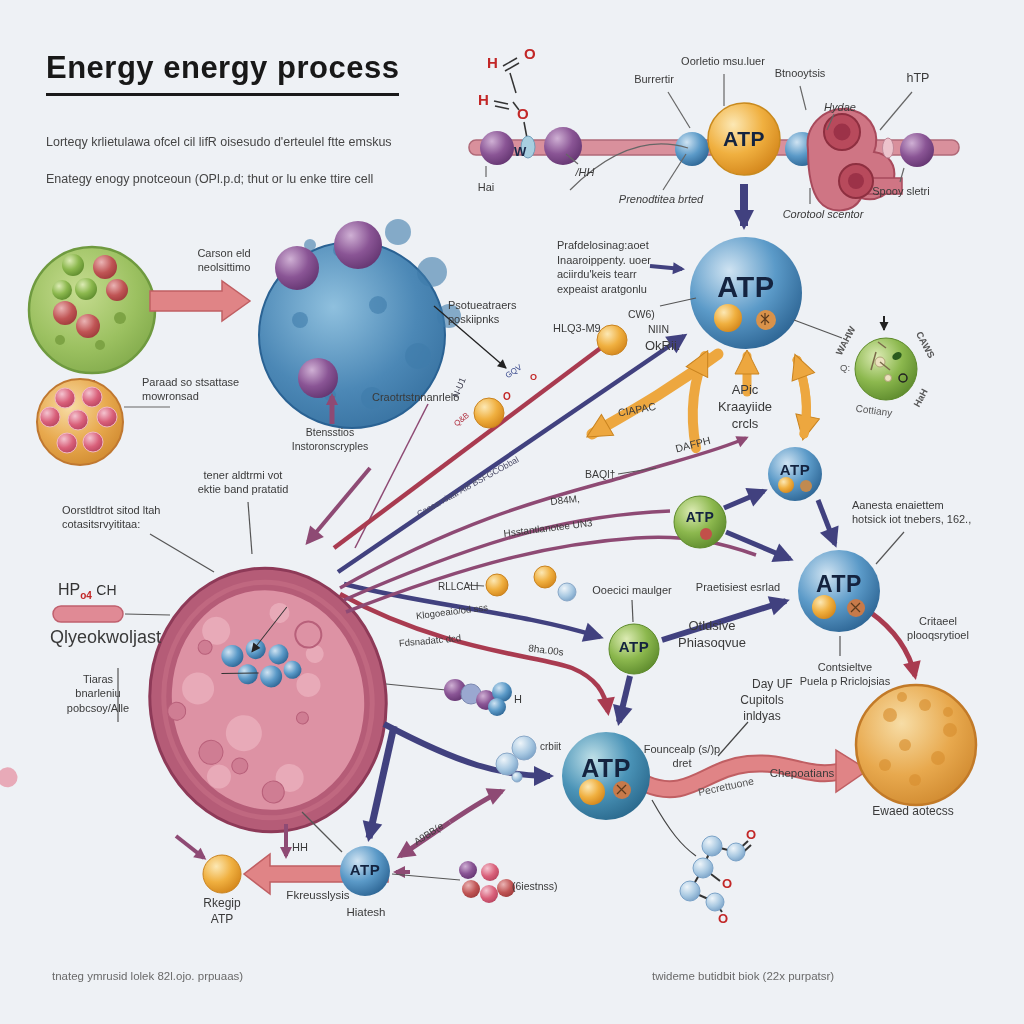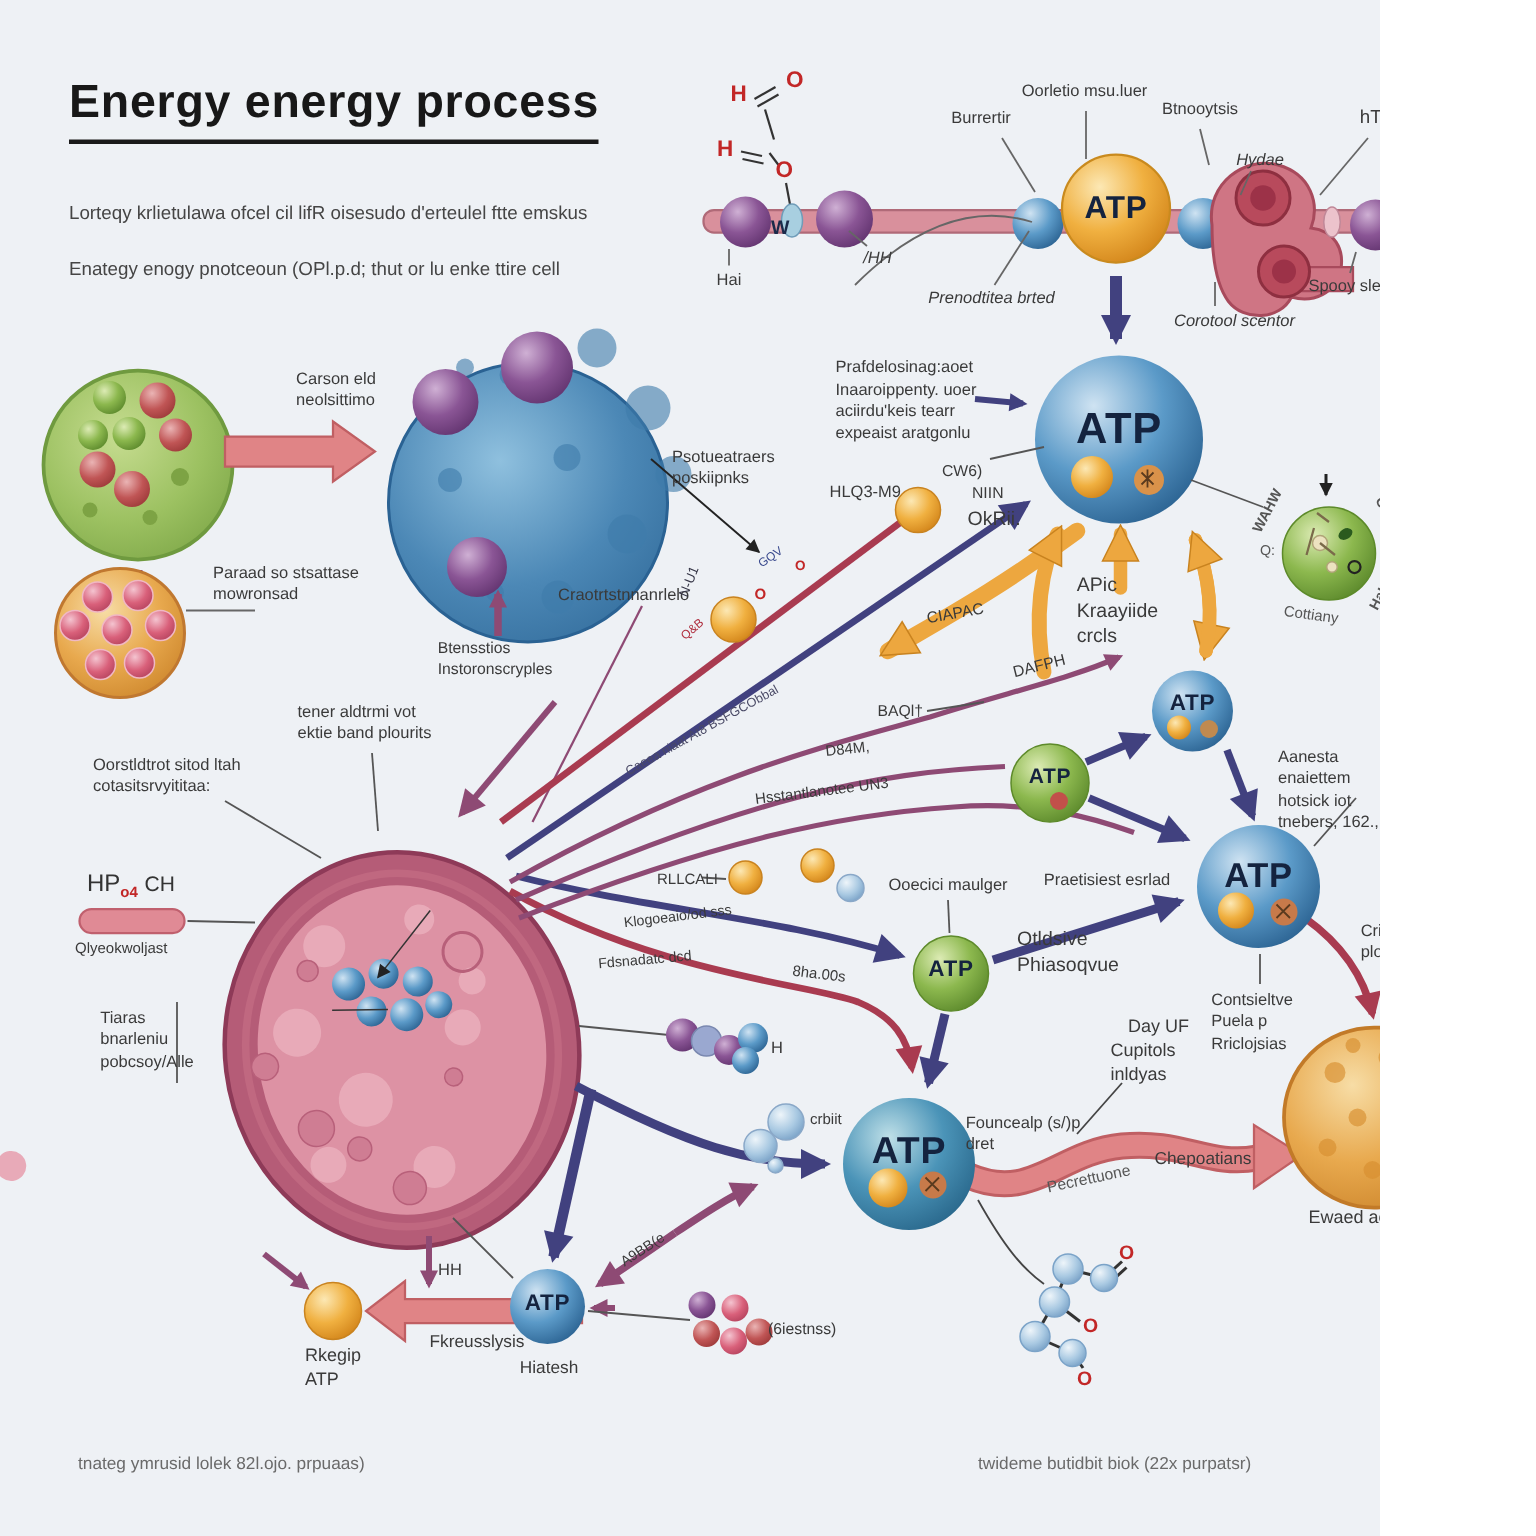--- a/index.html
+++ b/index.html
@@ -1,21 +1,21 @@
 <!DOCTYPE html>
 <html><head>
 <meta charset="utf-8">
 <style>
   html,body{margin:0;padding:0}
-  #stage{position:relative;width:920px;height:1024px;background:#eef1f5;overflow:hidden;
+  #stage{position:relative;width:1024px;height:1024px;background:#eef1f5;overflow:hidden;
          font-family:"Liberation Sans",sans-serif}
   svg{position:absolute;left:0;top:0}
   .lbl{position:absolute;font:11px "Liberation Sans",sans-serif;color:#3a3a3a;
        white-space:nowrap;line-height:1.3}
-  .c{transform:translateX(-50%);}
+  .c{transform:translateX(-50%);text-align:center}
   .pre{white-space:pre-line}
   .it{font-style:italic}
   .atp{position:absolute;transform:translate(-50%,-50%);font-family:"Liberation Sans",sans-serif;
        font-weight:bold;color:#14233f;letter-spacing:.5px;z-index:5}
   .red{color:#c22727;font-weight:bold}
   #title{position:absolute;left:46px;top:50px;font-size:31px;font-weight:bold;color:#181818;
          border-bottom:3px solid #1a1a1a;padding-bottom:7px;letter-spacing:.5px}
   .sub{position:absolute;left:46px;font-size:12.5px;color:#454545}
   .cap{position:absolute;font-size:13px;color:#333}
   .cap2{position:absolute;font-size:11.5px;color:#6a6a6a;}
@@ -431,23 +431,23 @@
 <span class="lbl pre" style="left:142px;top:375px">Paraad so stsattase
 mowronsad</span>
 <span class="lbl c pre" style="left:330px;top:426px;font-size:10.5px">Btensstios
 Instoronscryples</span>
 <span class="lbl pre" style="left:448px;top:298px">Psotueatraers
 poskiipnks</span>
 <span class="lbl" style="left:372px;top:390px">Craotrtstnnanrlelo</span>
 <span class="lbl pre" style="left:62px;top:503px">Oorstldtrot sitod ltah
 cotasitsrvyititaa:</span>
 <span class="lbl c pre" style="left:243px;top:468px">tener aldtrmi vot
-ektie band plourits</span>
+ektie band pratatid</span>
 <span class="lbl" style="left:58px;top:580px;font-size:16px;color:#333"><span>HP</span><span class="red" style="font-size:10px;vertical-align:-4px">o4</span>&nbsp;<span style="font-size:14px">CH</span></span>
-<span class="lbl" style="left:50px;top:626px;font-size:10px">Qlyeokwoljast</span>
+<span class="lbl" style="left:50px;top:626px;font-size:18px">Qlyeokwoljast</span>
 <span class="lbl c pre" style="left:98px;top:672px">Tiaras
 bnarleniu
 pobcsoy/Alle</span>
 
 <span class="lbl pre" style="left:557px;top:238px;line-height:14.5px">Prafdelosinag:aoet
 Inaaroippenty. uoer
 aciirdu'keis tearr
 expeaist aratgonlu</span>
 <span class="lbl" style="left:553px;top:321px">HLQ3-M9</span>
 <span class="lbl" style="left:628px;top:308px;font-size:10.5px">CW6)</span>

